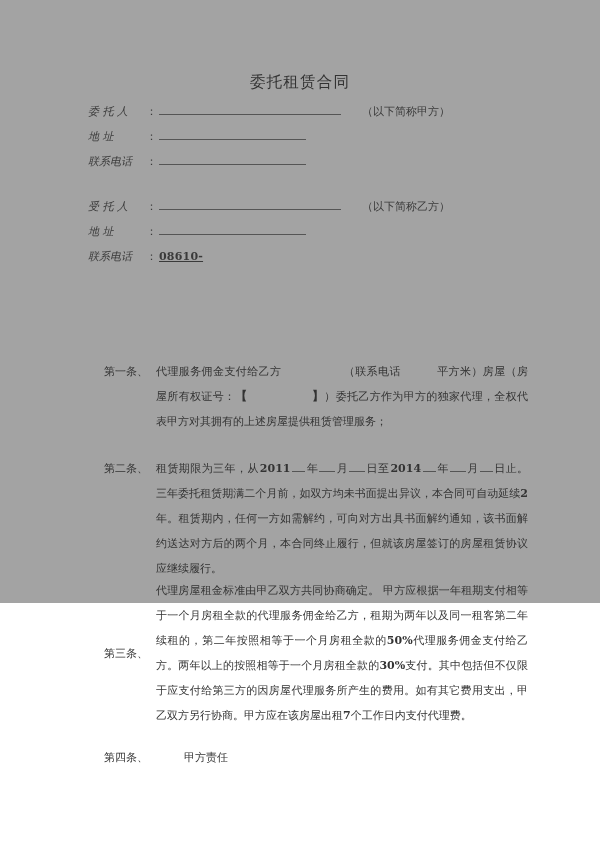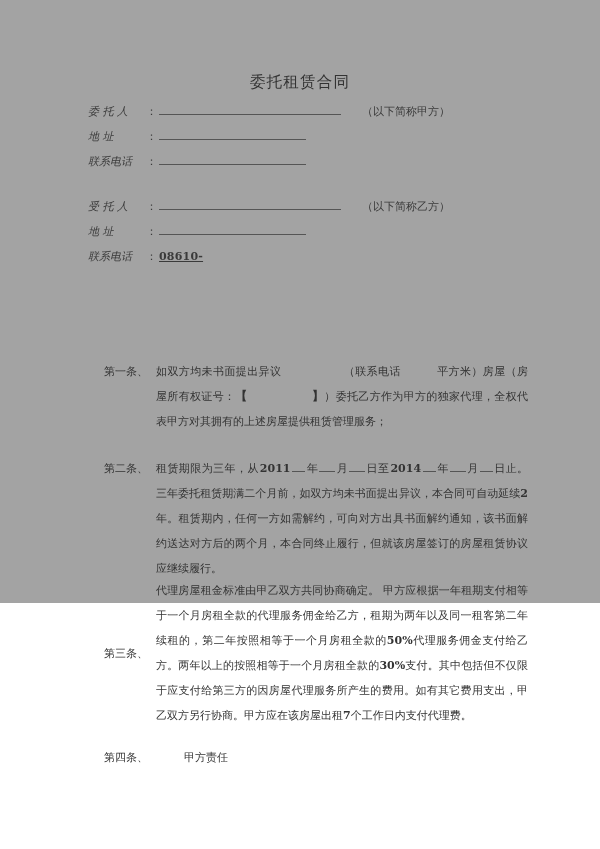--- a/index.html
+++ b/index.html
@@ -181,21 +181,21 @@
     <div class="field-row">
       <span class="field-label tight">联系电话</span>
       <span class="field-colon">：</span>
       <span class="phone-value">08610-</span>
     </div>
   </div>
 
 
   <div class="article" id="article-1">
     <span class="article-label">第一条、</span>
-    <span class="article-body"><span>如双方均未书面提出异议</span><span class="gap-sm"></span><span>（联系电话</span><span class="gap-md"></span><span>平方米）房屋（房屋所有权证号：</span><span class="bracket">【</span><span class="gap-brk"></span><span class="bracket">】</span><span>）委托乙方作为甲方的独家代理，全权代表甲方对其拥有的上述房屋提供租赁管理服务；</span></span>
+    <span class="article-body"><span>代理服务佣金支付给乙方</span><span class="gap-sm"></span><span>（联系电话</span><span class="gap-md"></span><span>平方米）房屋（房屋所有权证号：</span><span class="bracket">【</span><span class="gap-brk"></span><span class="bracket">】</span><span>）委托乙方作为甲方的独家代理，全权代表甲方对其拥有的上述房屋提供租赁管理服务；</span></span>
   </div>
 
   <div class="article" id="article-2">
     <span class="article-label">第二条、</span>
     <span class="article-body"><span>租赁期限为三年，从</span><span class="val-ul">2011</span><span class="mini-blank w2"></span><span>年</span><span class="mini-blank"></span><span>月</span><span class="mini-blank"></span><span>日至</span><span class="val-ul">2014</span><span class="mini-blank w2"></span><span>年</span><span class="mini-blank"></span><span>月</span><span class="mini-blank w2"></span><span>日止。三年委托租赁期满二个月前，如双方均未书面提出异议，本合同可自动延续</span><b class="em">2</b><span>年。租赁期内，任何一方如需解约，可向对方出具书面解约通知，该书面解约送达对方后的两个月，本合同终止履行，但就该房屋签订的房屋租赁协议应继续履行。</span></span>
   </div>
 
   <div class="article" id="article-3">
     <span class="article-label">第三条、</span>
     <span class="article-body"><span>代理房屋租金标准由甲乙双方共同协商确定。 甲方应根据一年租期支付相等于一个月房租全款的代理服务佣金给乙方，租期为两年以及同一租客第二年续租的，第二年按照相等于一个月房租全款的</span><b class="em">50%</b><span>代理服务佣金支付给乙方。两年以上的按照相等于一个月房租全款的</span><b class="em">30%</b><span>支付。其中包括但不仅限于应支付给第三方的因房屋代理服务所产生的费用。如有其它费用支出，甲乙双方另行协商。甲方应在该房屋出租</span><b class="em">7</b><span>个工作日内支付代理费。</span></span>

